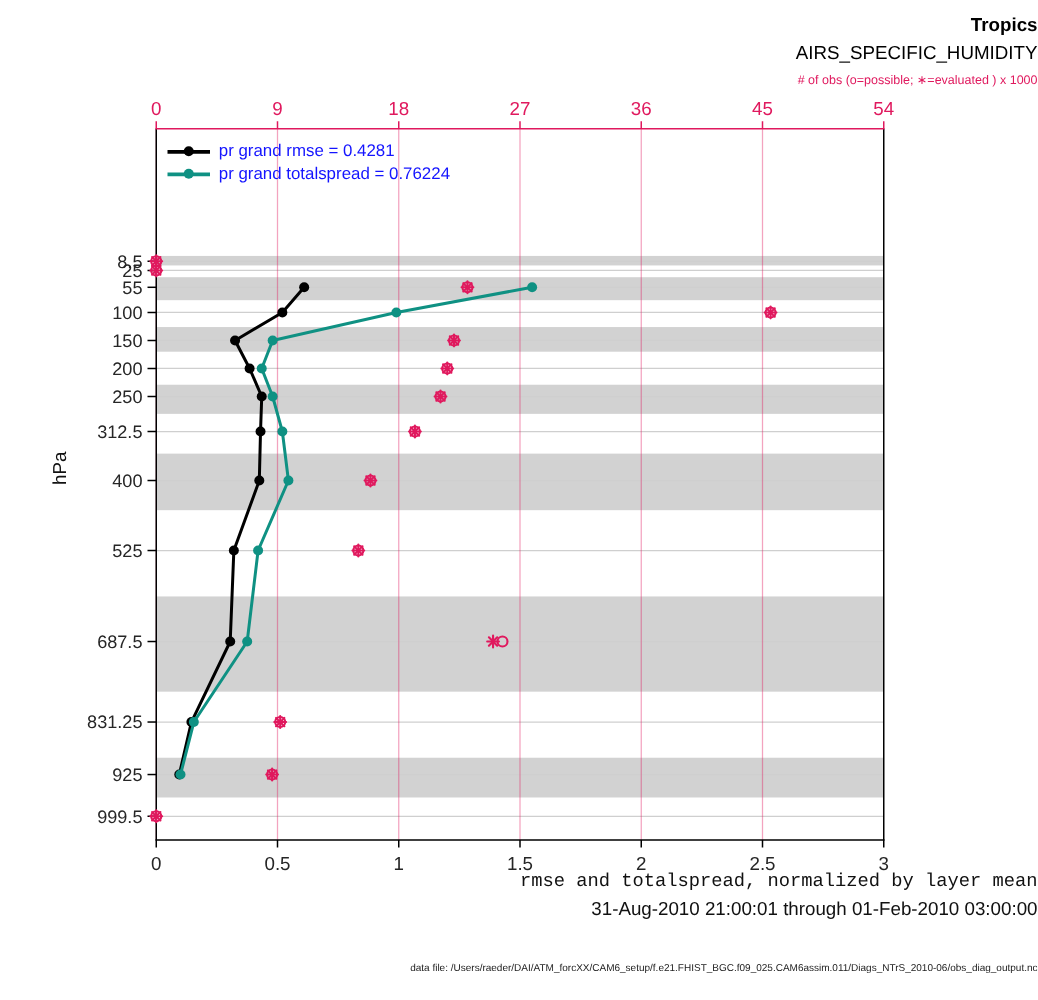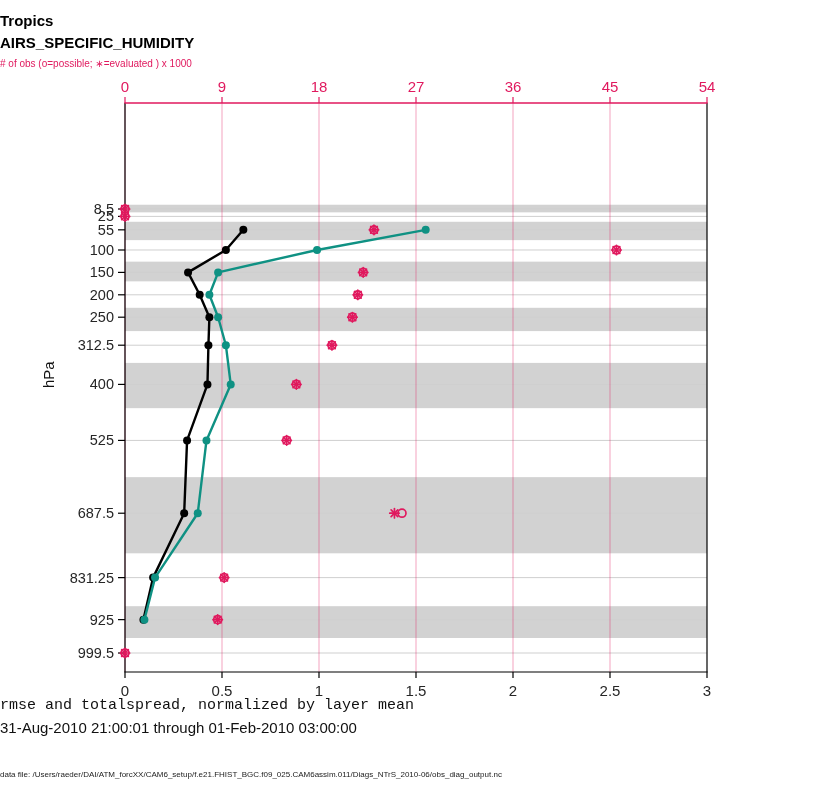--- a/index.html
+++ b/index.html
@@ -1,20 +1,20 @@
 <!DOCTYPE html>
 <html><head>
 <meta charset="utf-8">
 <style>
   html,body{margin:0;padding:0;background:#ffffff;}
   body{width:830px;height:800px;position:relative;font-family:"Liberation Sans",sans-serif;overflow:hidden;}
   .abs{position:absolute;}
-  .ctr{left:0;width:830px;text-align:left;}
+  .ctr{left:0;width:830px;text-align:right;}
   #title-region{top:12px;font-size:15px;font-weight:bold;color:#000;}
-  #title-var{top:34px;font-size:15px;font-weight:bold;color:#000;}
+  #title-var{top:34px;font-size:15px;font-weight:normal;color:#000;}
   #obs-axis-label{top:58px;font-size:10px;color:#e0195e;}
   #xaxis-label{top:697px;font-size:15px;color:#111;font-family:Liberation Mono, monospace;}
   #xaxis-dates{top:719px;font-size:15px;color:#111;}
   #footer-text{top:770px;font-size:8px;color:#222;}
   #ylabel{left:40px;top:388px;font-size:15px;color:#111;transform:rotate(-90deg);transform-origin:left top;}
   #legend{left:134px;top:112px;font-size:13.5px;color:#1414ff;line-height:18px;}
   .leg-row{display:flex;align-items:center;height:18px;}
   .leg-swatch{width:34px;height:10px;margin-right:7px;position:relative;flex:0 0 34px;}
   .leg-swatch .bar{position:absolute;left:0;right:0;top:4px;height:2.5px;}
   .leg-swatch .dot{position:absolute;left:13px;top:1px;width:8px;height:8px;border-radius:50%;}
@@ -206,18 +206,32 @@
     <line x1="217.68888888888887" y1="614.9286599999999" x2="217.68888888888887" y2="624.32866" stroke="#e0195e" stroke-width="1.7" stroke-linecap="round"></line>
     <line x1="221.01229076046565" y1="616.3052581284232" x2="214.3654870173121" y2="622.9520618715767" stroke="#e0195e" stroke-width="1.7" stroke-linecap="round"></line>
     <circle cx="125" cy="653.00764" r="4" fill="none" stroke="#e0195e" stroke-width="1.7"></circle>
     <line x1="120.3" y1="653.00764" x2="129.7" y2="653.00764" stroke="#e0195e" stroke-width="1.7" stroke-linecap="round"></line>
     <line x1="121.67659812842322" y1="649.6842381284233" x2="128.32340187157678" y2="656.3310418715768" stroke="#e0195e" stroke-width="1.7" stroke-linecap="round"></line>
     <line x1="125" y1="648.30764" x2="125" y2="657.7076400000001" stroke="#e0195e" stroke-width="1.7" stroke-linecap="round"></line>
     <line x1="128.32340187157678" y1="649.6842381284233" x2="121.67659812842322" y2="656.3310418715768" stroke="#e0195e" stroke-width="1.7" stroke-linecap="round"></line>
   </svg>
 
 <div class="abs" id="legend">
+  <div class="leg-row">
+    <span class="leg-swatch">
+        <span class="bar" style="background: rgb(0, 0, 0);"></span>
+        <span class="dot" style="background: rgb(0, 0, 0);"></span>
+      </span>
+    <span>pr grand rmse = 0.4281</span>
+  </div>
+  <div class="leg-row">
+    <span class="leg-swatch">
+        <span class="bar" style="background: rgb(15, 145, 131);"></span>
+        <span class="dot" style="background: rgb(15, 145, 131);"></span>
+      </span>
+    <span>pr grand totalspread = 0.76224</span>
+  </div>
 </div>
 
 <div class="abs" id="ylabel">hPa</div>
 <div class="abs ctr" id="xaxis-label">rmse and totalspread, normalized by layer mean</div>
 <div class="abs ctr" id="xaxis-dates">31-Aug-2010 21:00:01 through 01-Feb-2010 03:00:00</div>
 <div class="abs ctr" id="footer-text">data file: /Users/raeder/DAI/ATM_forcXX/CAM6_setup/f.e21.FHIST_BGC.f09_025.CAM6assim.011/Diags_NTrS_2010-06/obs_diag_output.nc</div>
 
 </body></html>

